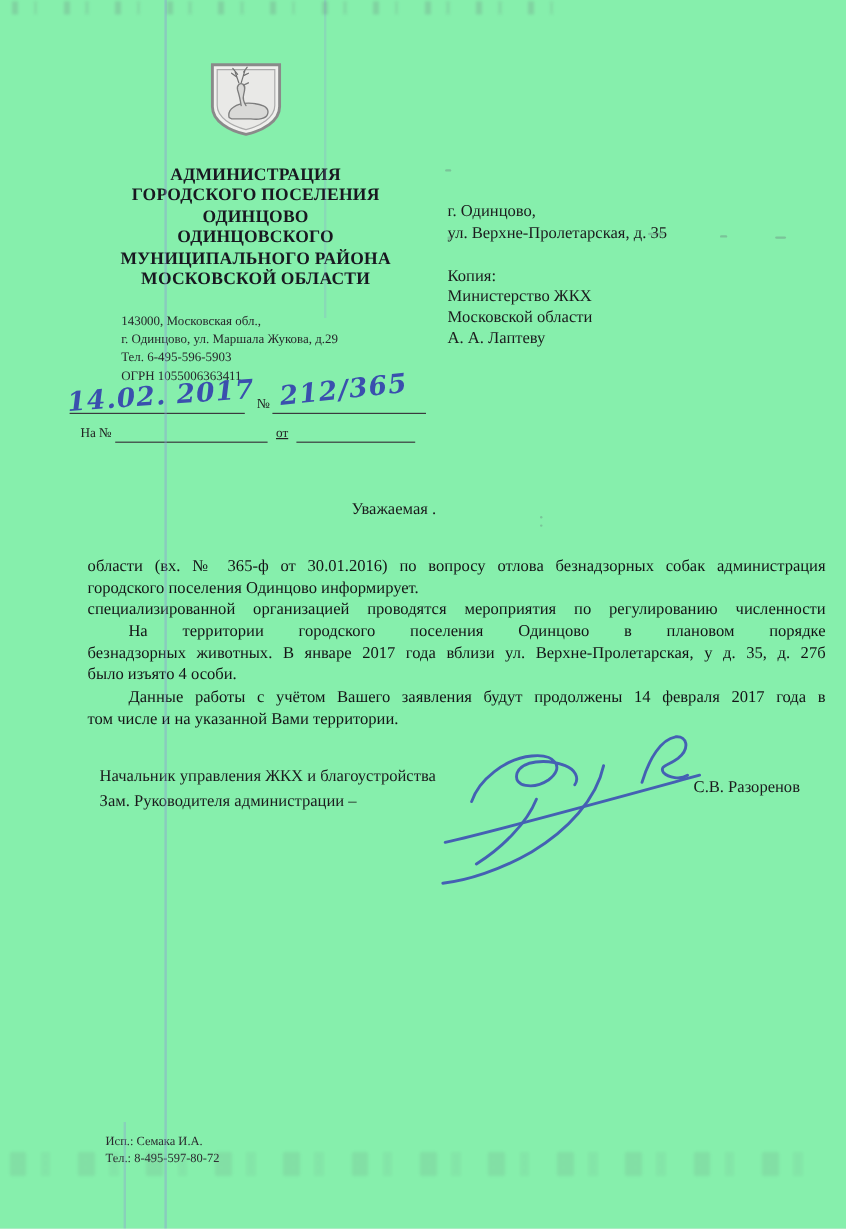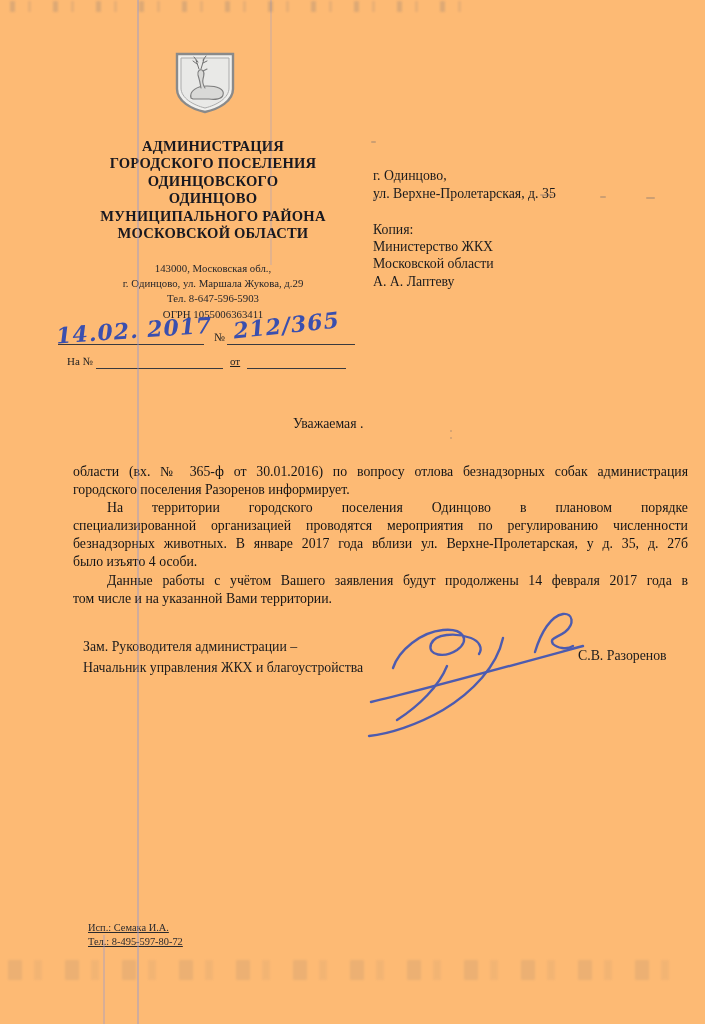--- a/index.html
+++ b/index.html
@@ -1,25 +1,25 @@
 <!DOCTYPE html>
 <html><head>
 <meta charset="utf-8">
 <style>
   html,body{margin:0;padding:0;background:#e8e8e8;}
   .page{
-    position:relative;width:705px;height:1024px;background:#fdba74;
+    position:relative;width:705px;height:1024px;background:#86efac;
     font-family:"Liberation Serif","DejaVu Serif",serif;color:#1d1d1f;
     overflow:hidden;margin:0 auto;
   }
   .abs{position:absolute;}
   
   .lh-title{left:83px;top:138px;width:260px;text-align:center;
     font-weight:bold;font-size:14.6px;line-height:17.4px;letter-spacing:.2px;color:#181820;}
-  .lh-address{left:83px;top:261px;width:260px;text-align:center;
+  .lh-address{left:101px;top:261px;width:260px;
     font-size:10.8px;line-height:15.2px;color:#26262a;}
   
   .rule{border-top:1.2px solid #3a3a3e;height:0;}
   .hw{color:#3a4fae;font-family:"DejaVu Serif",serif;font-style:italic;
     font-weight:bold;letter-spacing:1px;white-space:nowrap;}
   .hw-date{left:56px;top:317px;font-size:22px;transform:rotate(-4deg);}
   .hw-num{left:233px;top:312px;font-size:22px;transform:rotate(-6deg);}
   .no-sign{left:214px;top:331px;font-size:11.5px;color:#222;}
   .small-label{font-size:11px;color:#222;}
   
@@ -28,21 +28,21 @@
   
   .salutation{left:293px;top:416px;font-size:13.8px;color:#1b1b1d;}
   .body-text{left:73px;top:463px;width:615px;font-size:13.8px;line-height:18.1px;color:#141416;}
   .bl{text-align:justify;text-align-last:justify;}
   .bl-last{text-align:justify;text-align-last:auto;}
   .indent{text-indent:34px;}
   
   .sig-titles{left:83px;top:637px;font-size:13.8px;line-height:20.6px;color:#1b1b1d;}
   .sig-name{left:578px;top:648px;font-size:13.8px;color:#1b1b1d;}
   
-  .footer{left:88px;top:921px;font-size:10.4px;line-height:13.6px;color:#2a2a2e;text-decoration:underline;}
+  .footer{left:88px;top:945px;font-size:10.4px;line-height:13.6px;color:#2a2a2e;}
   
   .fold{background:rgba(142,152,214,0.42);width:1.5px;}
   .fold-main{left:137px;top:0;height:1024px;}
   .fold-upper{left:270px;top:0;height:265px;opacity:.55;}
   .fold-bottom{left:103px;top:935px;height:89px;opacity:.8;}
   .smudge{background:rgba(95,95,108,0.30);height:2px;border-radius:1px;}
   .noise{filter:blur(1.2px);}
   .noise-top{left:10px;top:1px;width:470px;height:11px;opacity:.38;
     background:repeating-linear-gradient(90deg,rgba(105,105,118,.55) 0 5px,transparent 5px 18px,rgba(105,105,118,.35) 18px 21px,transparent 21px 43px);}
   .noise-bottom{left:8px;top:960px;width:680px;height:20px;opacity:.22;
@@ -67,30 +67,30 @@
         <path d="M28,18 L31,8"></path>
           <path d="M30,12 L34,10"></path>
           <path d="M30,9 L33,5"></path>
       </g>
     </g>
   </svg>
 
   <div class="abs lh-title">
     <div>АДМИНИСТРАЦИЯ</div>
     <div>ГОРОДСКОГО ПОСЕЛЕНИЯ</div>
+    <div>ОДИНЦОВО</div>
     <div>ОДИНЦОВСКОГО</div>
-    <div>ОДИНЦОВО</div>
     <div>МУНИЦИПАЛЬНОГО РАЙОНА</div>
     <div>МОСКОВСКОЙ ОБЛАСТИ</div>
   </div>
 
   <div class="abs lh-address">
     <div>143000, Московская обл.,</div>
     <div>г. Одинцово, ул. Маршала Жукова, д.29</div>
-    <div>Тел.  8-647-596-5903</div>
+    <div>Тел.  6-495-596-5903</div>
     <div>ОГРН 1055006363411</div>
   </div>
 
   <div class="abs hw hw-date">14.02. 2017</div>
   <div class="abs rule" style="left:58px;top:344px;width:146px;"></div>
   <div class="abs no-sign">№</div>
   <div class="abs hw hw-num">212/365</div>
   <div class="abs rule" style="left:227px;top:344px;width:128px;"></div>
 
   <div class="abs small-label" style="left:67px;top:355px;">На №</div>
@@ -114,32 +114,32 @@
   <div class="abs smudge" style="left:540px;top:194px;width:13px;"></div>
   <div class="abs smudge" style="left:600px;top:196px;width:6px;"></div>
   <div class="abs smudge" style="left:646px;top:197px;width:9px;"></div>
   <div class="abs smudge" style="left:450px;top:430px;width:2px;height:2px;"></div>
   <div class="abs smudge" style="left:450px;top:437px;width:2px;height:2px;"></div>
 
   <div class="abs salutation">Уважаемая .</div>
 
   <div class="abs body-text">
     <div class="bl">области (вх. № 365-ф от 30.01.2016) по вопросу отлова безнадзорных собак администрация</div>
-    <div class="bl-last">городского поселения Разоренов информирует.</div>
+    <div class="bl-last">городского поселения Одинцово информирует.</div>
+    <div class="bl">специализированной организацией проводятся мероприятия по регулированию численности</div>
     <div class="bl indent">На территории городского поселения Одинцово в плановом порядке</div>
-    <div class="bl">специализированной организацией проводятся мероприятия по регулированию численности</div>
     <div class="bl">безнадзорных животных. В январе 2017 года вблизи ул. Верхне-Пролетарская, у д. 35, д. 27б</div>
     <div class="bl-last">было изъято 4 особи.</div>
     <div class="bl indent">Данные работы с учётом Вашего заявления будут продолжены 14 февраля 2017 года в</div>
     <div class="bl-last">том числе и на указанной Вами территории.</div>
   </div>
 
   <div class="abs sig-titles">
+    <div>Начальник управления ЖКХ и благоустройства</div>
     <div>Зам. Руководителя администрации –</div>
-    <div>Начальник управления ЖКХ и благоустройства</div>
   </div>
 
   <svg class="abs" style="left:355px;top:608px;" width="245" height="135" viewBox="0 0 245 135">
     <g fill="none" stroke="#3f54b4" stroke-width="2.4" stroke-linecap="round" opacity="0.92">
       <path d="M 38,60 C 44,42 66,24 88,22 C 108,20 116,32 102,42 C 90,50 72,48 76,36 C 80,26 100,24 116,30 C 124,33 128,40 124,46"></path>
       <path d="M 180,44 C 186,24 196,8 208,6 C 218,5 220,16 210,24 C 202,30 194,30 198,36 C 202,40 212,42 218,38"></path>
       <path d="M 16,94 C 60,84 140,62 228,38"></path>
       <path d="M 148,30 C 142,58 118,84 88,102 C 62,117 34,126 14,128"></path>
       <path d="M 92,58 C 84,78 64,98 42,112"></path>
     </g>

